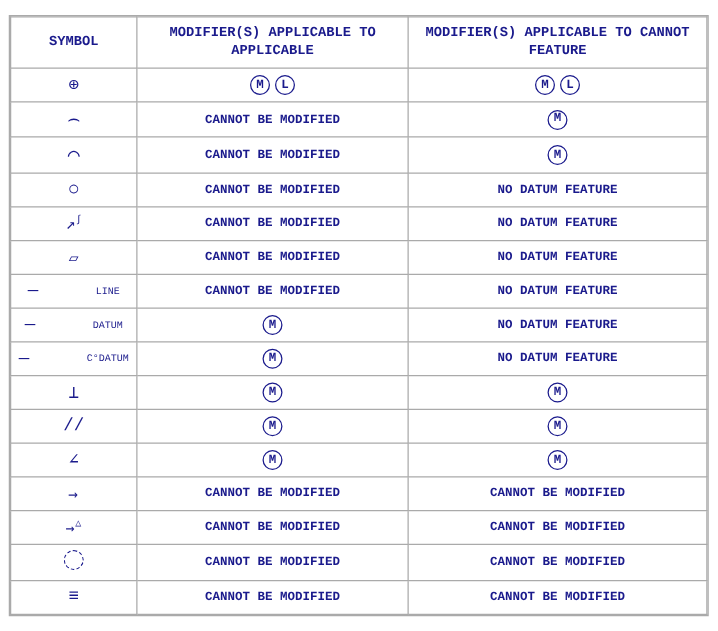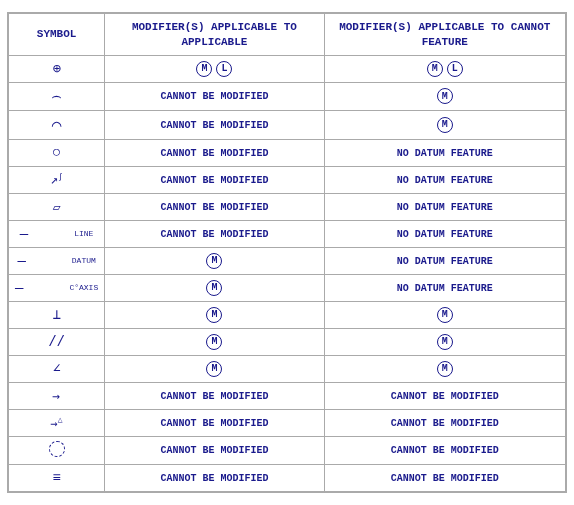--- a/index.html
+++ b/index.html
@@ -139,21 +139,21 @@
               <span class="sym-line-label">DATUM</span>
             </div>
           </td>
           <td><span class="circle-m">M</span></td>
           <td><span class="nodatum" style="font-size:10px;font-weight:bold;color:#1a1a8c;">NO DATUM FEATURE</span></td>
         </tr>
         <tr>
           <td>
             <div class="sym-container">
               <span style="font-size:14px;color:#1a1a8c;">—</span>
-              <span class="sym-line-label">C°AXIS</span>
+              <span class="sym-line-label">C°DATUM</span>
             </div>
           </td>
           <td><span class="circle-m">M</span></td>
           <td><span class="nodatum" style="font-size:10px;font-weight:bold;color:#1a1a8c;">NO DATUM FEATURE</span></td>
         </tr>
         <tr>
           <td><span style="font-size:14px;color:#1a1a8c;">⊥</span></td>
           <td><span class="circle-m">M</span></td>
           <td><span class="circle-m">M</span></td>
         </tr>

